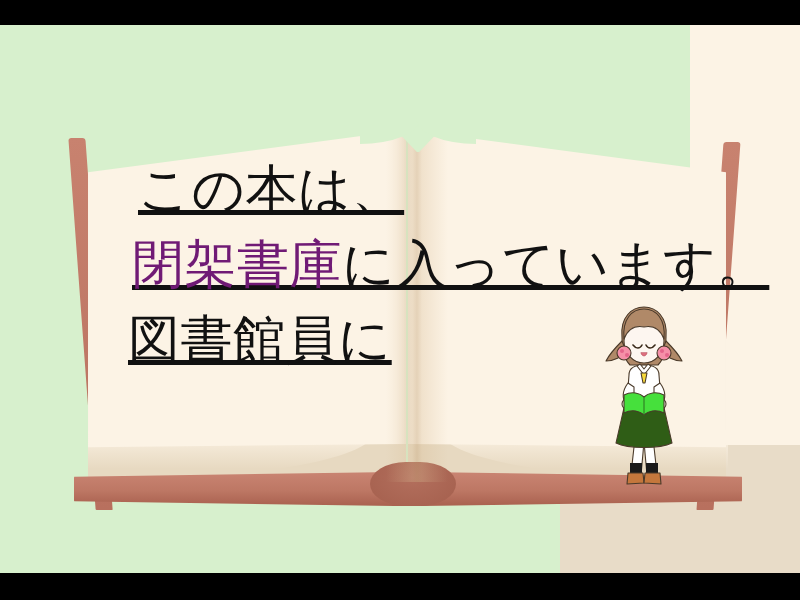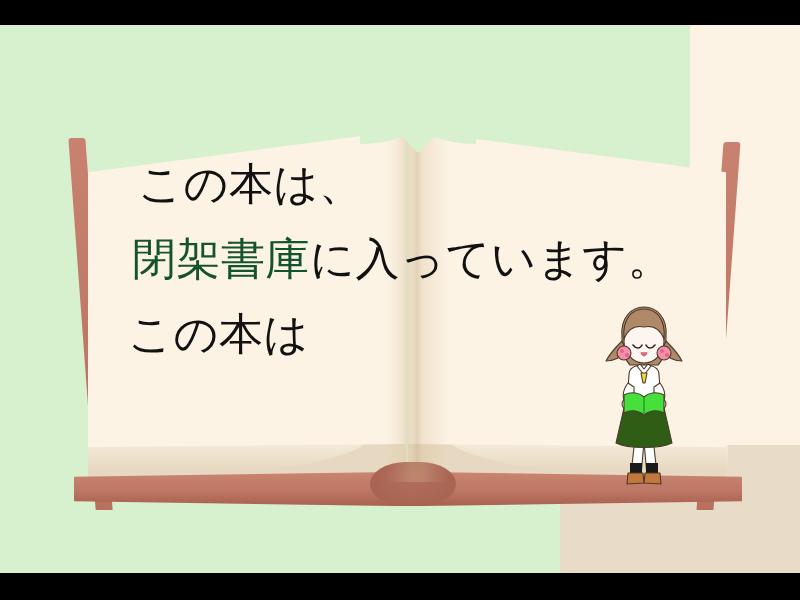--- a/index.html
+++ b/index.html
@@ -69,26 +69,26 @@
      background:#d7f0cd;
      clip-path:polygon(0% 0%, 100% 0%, 52% 100%, 48% 100%);}
   .notch-l{position:absolute;left:300px;top:18px;width:60px;height:26px;background:#d7f0cd;
      clip-path:ellipse(100% 100% at 0% 0%);}
   .notch-r{position:absolute;left:356px;top:18px;width:60px;height:26px;background:#d7f0cd;
      clip-path:ellipse(100% 100% at 100% 0%);}
 
   
   #text{position:absolute;left:0;top:0;width:690px;height:420px;}
   .line{position:absolute;white-space:nowrap;color:#111;
-        font-family:"DejaVu Sans","Liberation Sans",sans-serif;font-size:44px;letter-spacing:.5px;}
+        font-family:"DejaVu Sans","Liberation Sans",sans-serif;font-size:52px;letter-spacing:.5px;text-decoration:underline;}
   .l1{left:78px;top:55px;}
   .l2{left:72px;top:130px;}
   .l3{left:68px;top:205px;}
   .l4{left:78px;top:280px;}
-  .red{color:#14532d;}
+  .red{color:#701a75;}
 
   
   #girl{position:absolute;left:596px;top:278px;width:96px;height:192px;}
   #girl svg{display:block;width:96px;height:192px;}
 </style>
 </head>
 <body>
 
 <div id="stage">
 
@@ -116,21 +116,21 @@
       <div class="spine-bulge"></div>
 
       <div class="gutter"></div>
       <div class="notch"></div>
       <div class="notch-l"></div>
       <div class="notch-r"></div>
 
       <div id="text">
         <div class="line l1">この本は、</div>
         <div class="line l2"><span class="red">閉架書庫</span><span>に入っています。</span></div>
-        <div class="line l3">この本は</div>
+        <div class="line l3">図書館員に</div>
       </div>
 
     </div>
 
     <div id="girl">
       <svg viewBox="0 0 96 192" xmlns="http://www.w3.org/2000/svg">
         <g stroke="#4a3a2a" stroke-width="1.1" stroke-linejoin="round" stroke-linecap="round">
 
           <path d="M26 34 C24 14 36 4 48 4 C60 4 72 14 70 34 C70 50 66 58 62 62 L34 62 C30 58 26 50 26 34 Z" fill="#b08968"></path>
 

